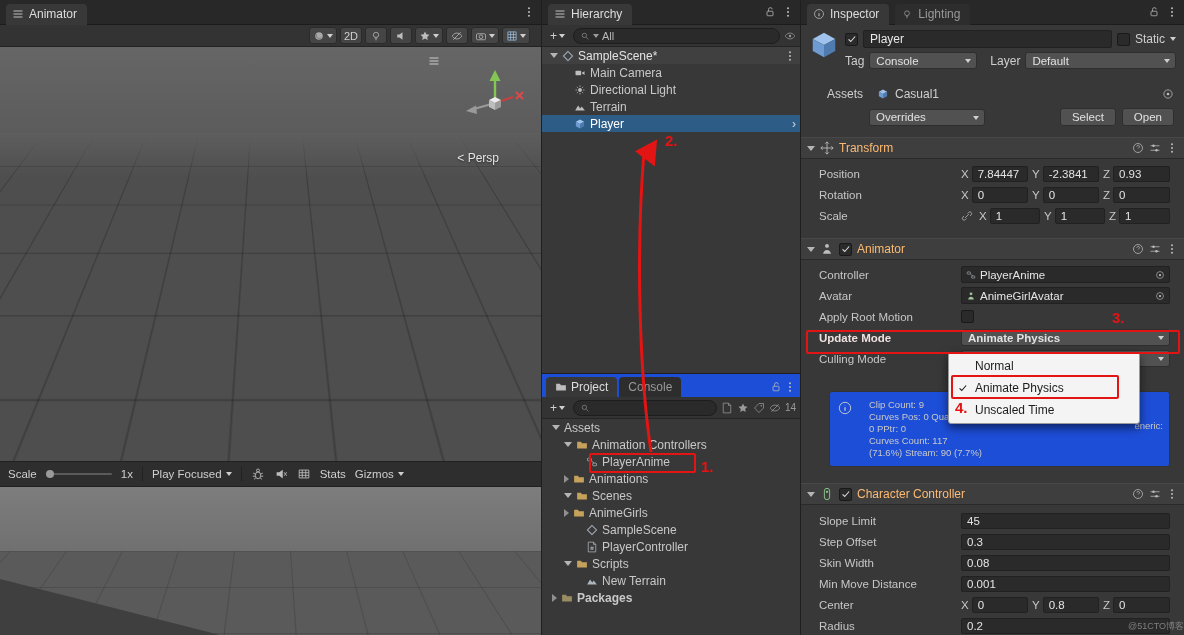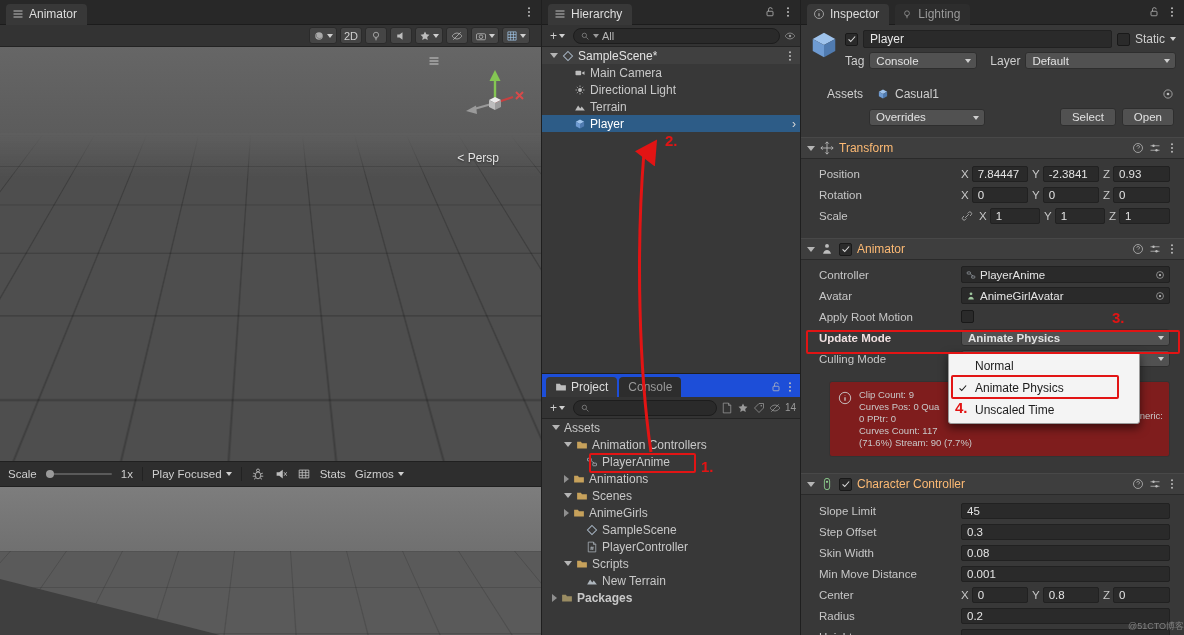--- a/index.html
+++ b/index.html
@@ -68,21 +68,21 @@
   .ovr-row{display:flex;align-items:center;gap:6px;height:24px;padding:0 10px 0 68px;margin-bottom:8px}
   .comp-h{height:22px;background:#3E3E3E;border-top:1px solid #484848;border-bottom:1px solid #2a2a2a;display:flex;align-items:center;gap:5px;padding:0 6px}
   .comp-h .title{font-weight:normal;color:#fdba74}
   .prop{display:flex;align-items:center;height:21px;padding:0 14px 0 18px;gap:4px}
   .plabel{width:138px;flex:none;color:#C6C6C6;font-size:11.5px;white-space:nowrap;overflow:hidden}
   .nf{flex:1;height:16px;background:#2A2A2A;border:1px solid #212121;border-radius:2px;display:flex;align-items:center;padding:0 5px;font-size:11.5px;color:#E4E4E4;min-width:0}
   .xyz{flex:1;display:flex;gap:4px;min-width:0}
   .cell{flex:1;display:flex;align-items:center;gap:3px;min-width:0}
   .ax{color:#C8C8C8;font-size:11.5px}
   .ofield{flex:1;height:17px;background:#2A2A2A;border:1px solid #212121;border-radius:2px;display:flex;align-items:center;gap:4px;padding:0 4px;font-size:11.5px;color:#E4E4E4;min-width:0}
-  .helpbox{position:relative;margin:12px 14px 0 28px;background:#7f1d1d;border:1px solid #333;border-radius:3px;display:flex;gap:7px;padding:7px 8px;min-height:74px}
+  .helpbox{position:relative;margin:22px 14px 0 28px;background:#1d4ed8;border:1px solid #333;border-radius:3px;display:flex;gap:17px;padding:7px 8px;min-height:74px}
   .hlines{font-size:9.5px;line-height:12px;color:#C9C9C9;display:flex;flex-direction:column}
   .hfrag{position:absolute;right:6px;top:28px;font-size:9.5px;color:#C9C9C9}
   
   .popup{position:absolute;left:948px;top:352px;width:192px;background:#F4F4F4;border:1px solid #9a9a9a;border-radius:3px;box-shadow:0 4px 10px rgba(0,0,0,.55);z-index:40;padding:2px 0}
   .pitem{height:22px;display:flex;align-items:center;gap:4px;padding:0 8px 0 6px;color:#1c1c1c;font-size:12px}
   .pgut{width:16px;display:flex;align-items:center;justify-content:center;flex:none}
   
   .rbox{position:absolute;border:2px solid #E21414;border-radius:2px;z-index:45;pointer-events:none}
   .rlabel{position:absolute;color:#E21414;font-weight:bold;font-size:15px;z-index:47;pointer-events:none}
   #annot-overlay{position:absolute;left:0;top:0;width:1184px;height:635px;z-index:46;pointer-events:none}

